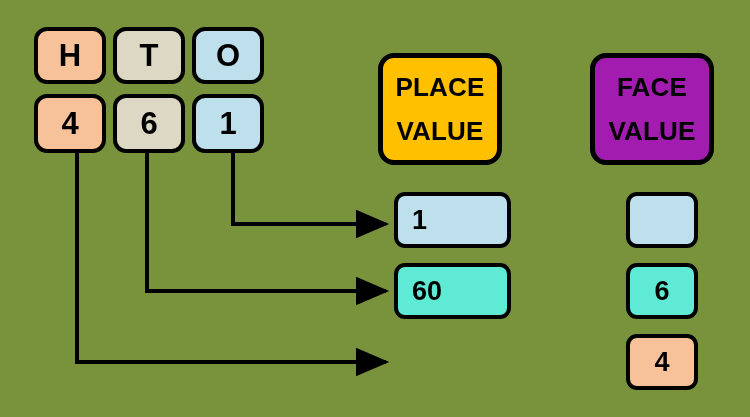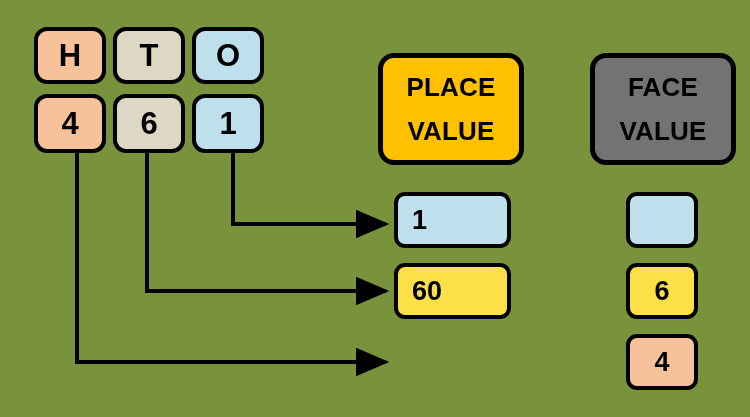--- a/index.html
+++ b/index.html
@@ -45,21 +45,21 @@
     font-size: 31px;
     border-radius: 13px;
   }
   .hto-digit {
     width: 72px;
     height: 59px;
     font-size: 31px;
     border-radius: 13px;
   }
   .header-box {
-    width: 146px;
+    width: 124px;
     height: 112px;
     border-radius: 16px;
     border-width: 5px;
     flex-direction: column;
     font-size: 26px;
     letter-spacing: 0.2px;
     text-align: center;
   }
   .header-box .line {
     display: block;
@@ -77,23 +77,23 @@
   }
   .fv-box {
     width: 72px;
     height: 56px;
     border-radius: 11px;
     font-size: 27px;
   }
   .c-peach  { background: #F7C29A; }
   .c-tan    { background: #DCD8C4; }
   .c-blue   { background: #BEDFEC; }
-  .c-green  { background: #fde047; }
+  .c-green  { background: #5eead4; }
   .c-yellow { background: #FFC000; }
-  .c-orange { background: #737373; }
+  .c-orange { background: #a21caf; }
 </style>
 </head>
 <body>
 
 <div id="stage">
 
   <svg id="connectors" viewBox="0 0 750 417">
     <defs>
       <marker id="arrow" markerWidth="9" markerHeight="9" refX="7.6" refY="4" orient="auto" markerUnits="strokeWidth">
         <path d="M0,0.4 L8.4,4 L0,7.6 Z" fill="#000000"></path>

